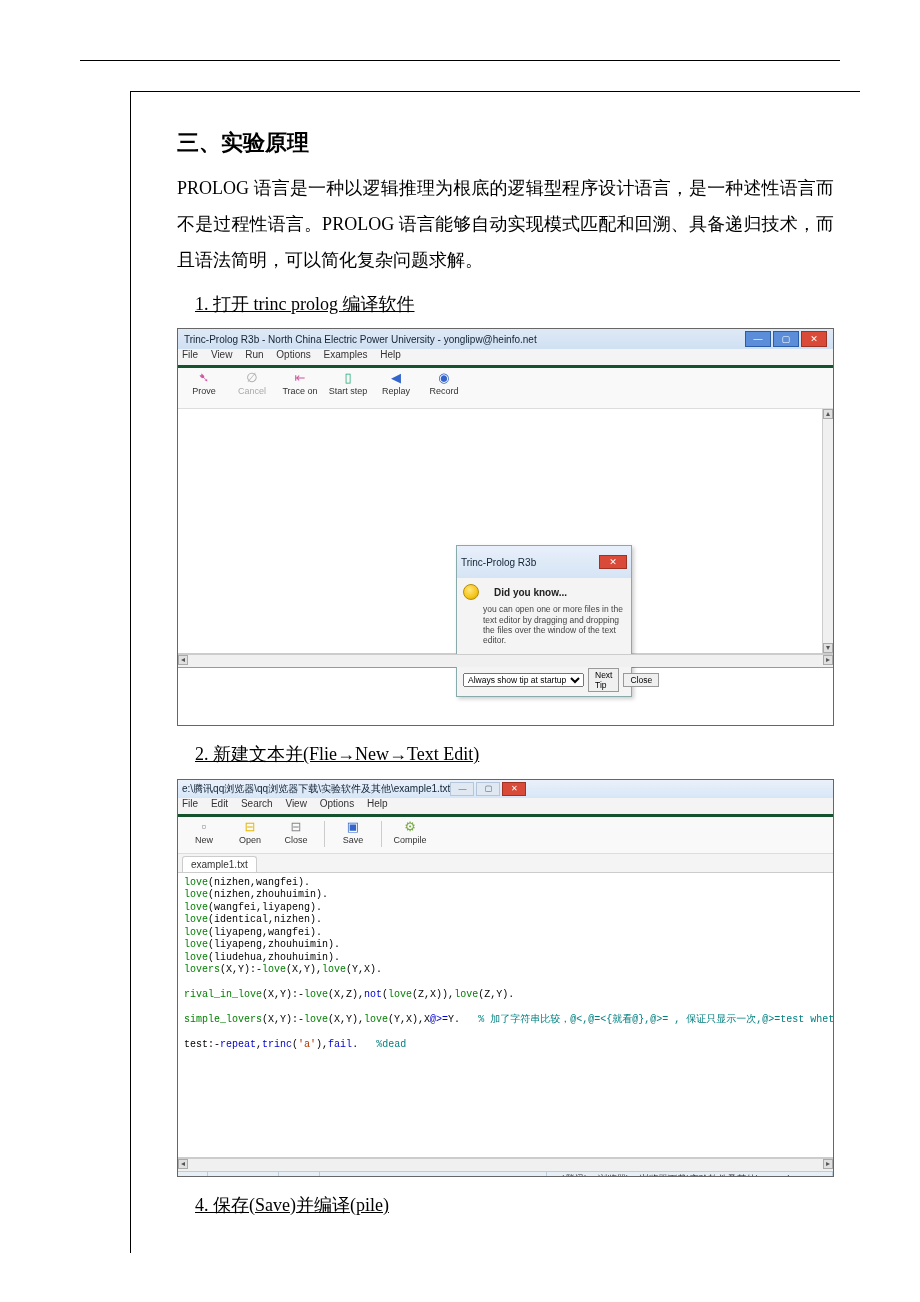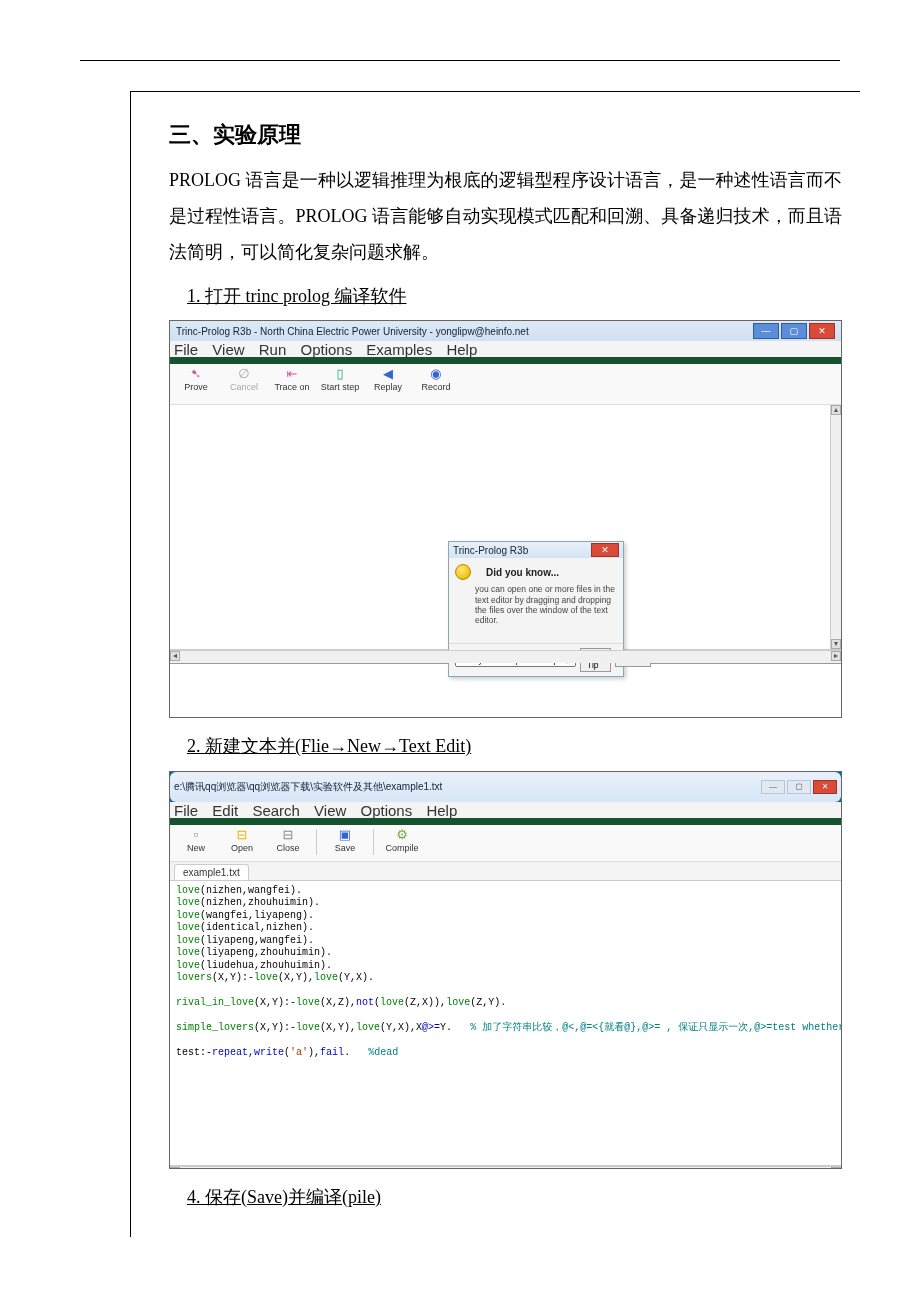--- a/index.html
+++ b/index.html
@@ -17,21 +17,21 @@
   .hr-top {
     border: none;
     border-top: 1px solid #000;
     margin: 0 80px 30px 80px;
   }
   .doc-frame {
     margin: 0 60px 0 130px;
     border: 1px solid #000;
     border-right: none;
     border-bottom: none;
-    padding: 8px;
+    padding: 16px;
   }
   .content {
     padding: 20px 10px 10px 30px;
   }
   h3 {
     font-family: "SimHei", "黑体", sans-serif;
     font-weight: bold;
     font-size: 22px;
     margin: 0 0 12px 0;
   }
@@ -72,24 +72,24 @@
   .winbtn {
     width: 24px; height: 14px;
     background: #5b8dd8;
     border: 1px solid #2a5ca8;
     display: flex; align-items: center; justify-content: center;
     color: #fff; font-size: 9px;
   }
   .winbtn.close { background: #d94a38; border-color: #a03224; }
   .menubar {
     background: #f4f4f4;
-    border-bottom: 7px solid #14532d;
+    border-bottom: 3px solid #14532d;
     height: 16px;
     padding: 0 4px;
-    font-size: 15px;
+    font-size: 10px;
     color: #333;
   }
   .menubar span { margin-right: 10px; }
   .toolbar {
     background: #f9f9f9;
     border-bottom: 1px solid #ddd;
     height: 36px;
     display: flex;
     align-items: flex-start;
     padding: 2px 6px;
@@ -139,21 +139,21 @@
   .dialog {
     position: absolute;
     left: 278px; top: 136px;
     width: 174px;
     background: #f4f4f4;
     border: 1px solid #8aa;
     box-shadow: 2px 2px 4px rgba(0,0,0,0.2);
   }
   .dlg-title {
     background: linear-gradient(#e8f0fa, #d5e4f5);
-    height: 16px;
+    height: 32px;
     display: flex; justify-content: space-between; align-items: center;
     padding: 0 4px;
     font-size: 10px; color: #123;
   }
   .dlg-close {
     width: 26px; height: 12px;
     background: #d94a38; border: 1px solid #a03224;
     color: #fff; font-size: 9px; text-align: center; line-height: 12px;
   }
   .dlg-body { padding: 6px; font-size: 9px; color: #222; }
@@ -183,24 +183,24 @@
   }
   .dlg-btn {
     border: 1px solid #999; background: #f0f0f0;
     padding: 1px 6px; font-size: 8.5px;
   }
 
   
   .ss2 { height: 396px; }
   .titlebar2 {
     background: linear-gradient(#eaf1fa, #d7e6f7);
-    height: 30px;
-    display: flex; align-items: center; justify-content: space-between;
+    height: 18px;
+    display: flex; align-items: center; justify-content: flex-start;
     padding: 0 4px;
-    font-size: 10px; color: #123; border-radius: 6px;
+    font-size: 10px; color: #123;
   }
   .winbtns2 { display: flex; gap: 2px; }
   .winbtn2 {
     width: 22px; height: 12px;
     background: #e0e8f2; border: 1px solid #b5c6da;
     font-size: 8px; text-align: center; line-height: 12px; color: #456;
   }
   .winbtn2.close2 { background: #d94a38; border-color: #a03224; color: #fff; }
   .toolbar2 {
     background: #f9f9f9;
@@ -404,21 +404,21 @@
 <span class="kw-green">love</span><span>(identical,nizhen).</span>
 <span class="kw-green">love</span><span>(liyapeng,wangfei).</span>
 <span class="kw-green">love</span><span>(liyapeng,zhouhuimin).</span>
 <span class="kw-green">love</span><span>(liudehua,zhouhuimin).</span>
 <span class="kw-green">lovers</span><span>(X,Y):-</span><span class="kw-green">love</span><span>(X,Y),</span><span class="kw-green">love</span><span>(Y,X).</span>
 
 <span class="kw-green">rival_in_love</span><span>(X,Y):-</span><span class="kw-green">love</span><span>(X,Z),</span><span class="kw-blue">not</span><span>(</span><span class="kw-green">love</span><span>(Z,X)),</span><span class="kw-green">love</span><span>(Z,Y).</span>
 
 <span class="kw-green">simple_lovers</span><span>(X,Y):-</span><span class="kw-green">love</span><span>(X,Y),</span><span class="kw-green">love</span><span>(Y,X),X</span><span class="kw-blue">@&gt;=</span><span>Y.</span>   <span class="kw-teal">% 加了字符串比较，@&lt;,@=&lt;{就看@},@&gt;= , 保证只显示一次,@&gt;=test whether the second argument is identical or preceds the first argument(term greate</span>
 
-<span>test:-</span><span class="kw-blue">repeat</span><span>,</span><span class="kw-blue">write</span><span>(</span><span class="kw-red">'a'</span><span>),</span><span class="kw-blue">fail</span><span>.   </span><span class="kw-teal">%dead</span></div>
+<span>test:-</span><span class="kw-blue">repeat</span><span>,</span><span class="kw-blue">trinc</span><span>(</span><span class="kw-red">'a'</span><span>),</span><span class="kw-blue">fail</span><span>.   </span><span class="kw-teal">%dead</span></div>
         <div class="scrollbar-h2">
           <div class="sbh-left">◂</div>
           <div class="sbh-right">▸</div>
         </div>
         <div class="statusbar2">
           <div class="sb-cell">1:1</div>
           <div class="sb-cell">Not changed</div>
           <div class="sb-cell">Insert</div>
           <div class="sb-cell wide"></div>
           <div class="sb-cell path">e:\腾讯\qq浏览器\qq浏览器下载\实验软件及其他\example1.txt</div>

